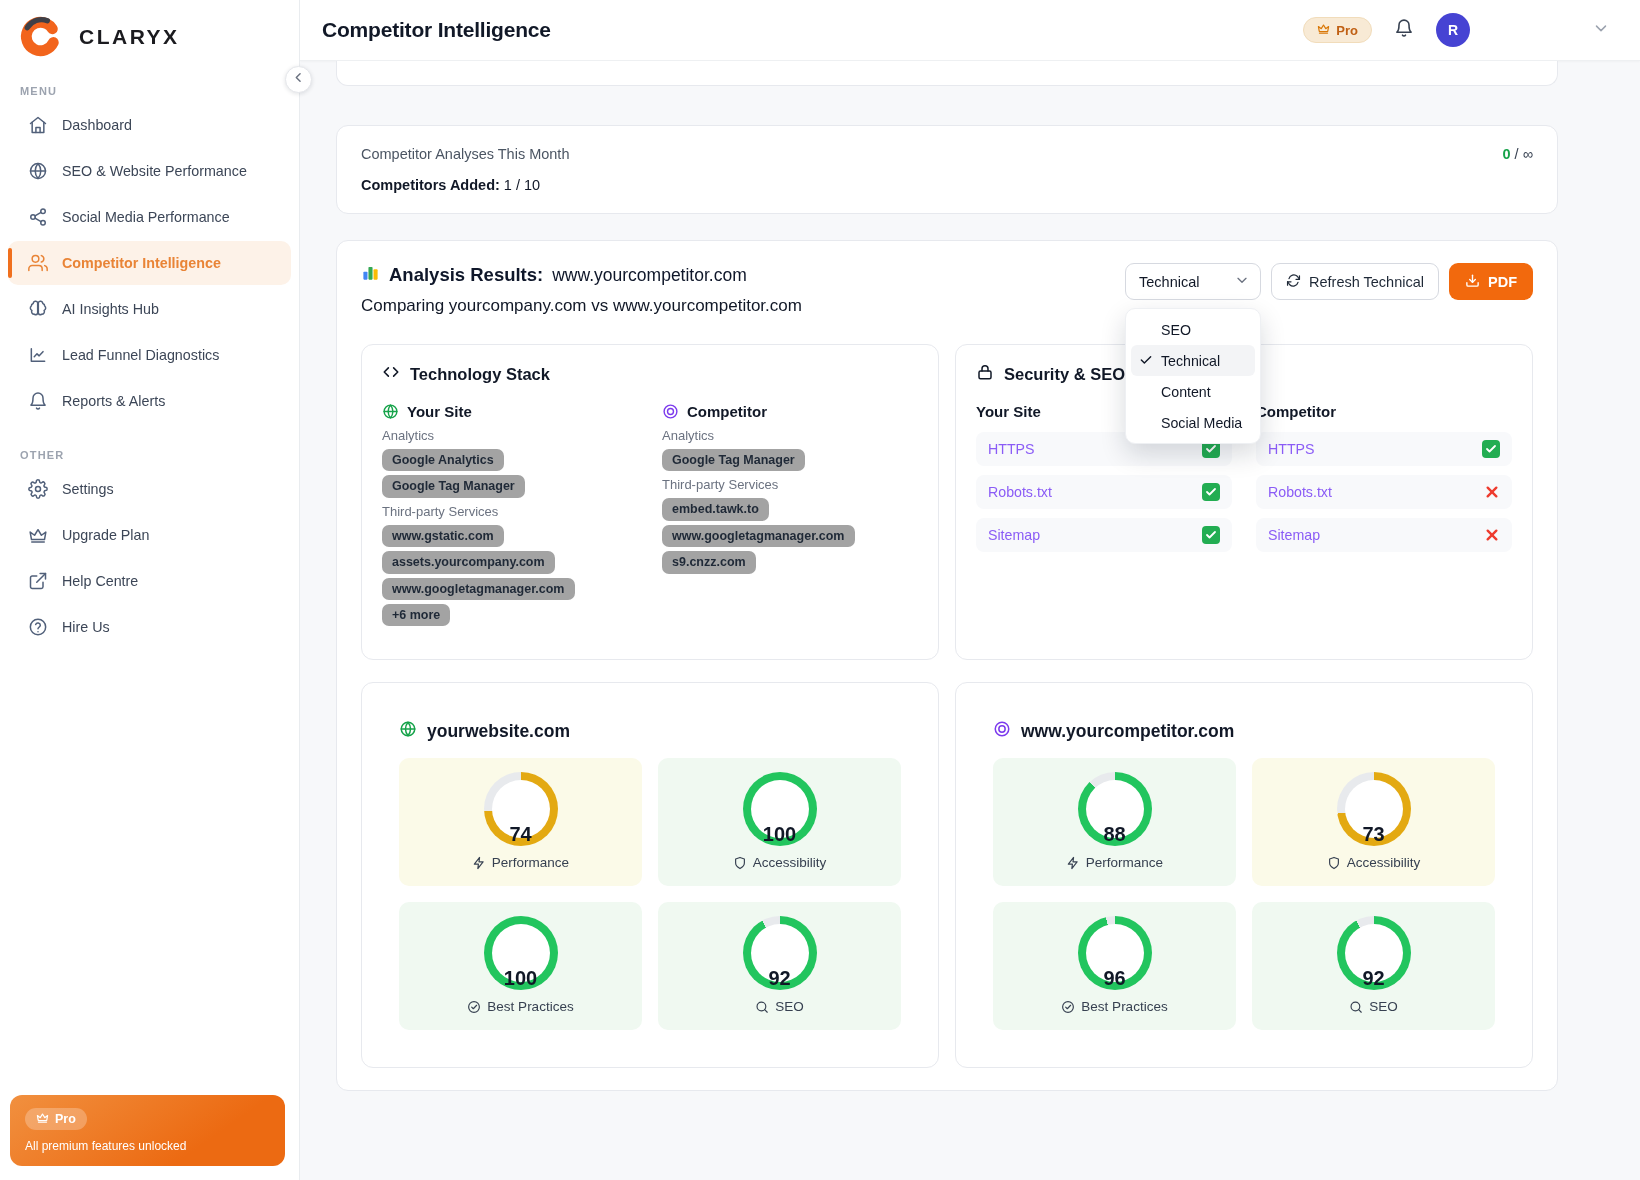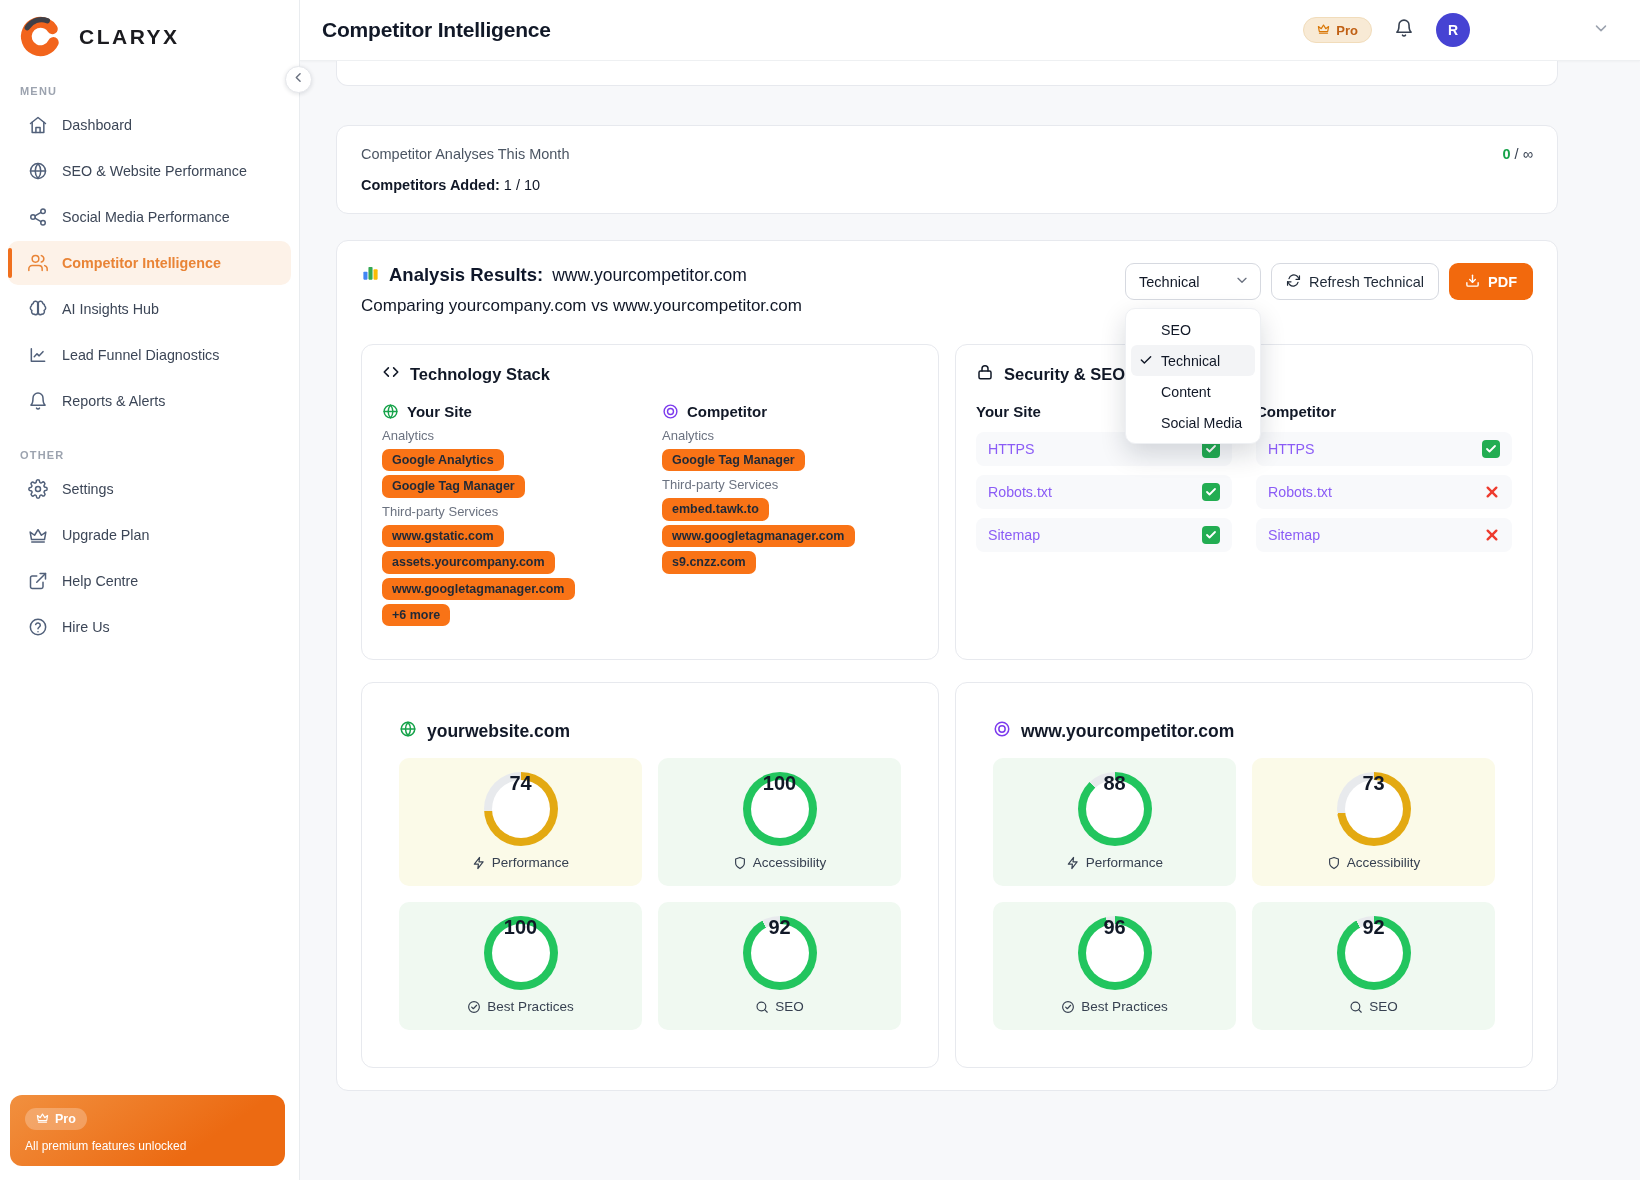--- a/index.html
+++ b/index.html
@@ -74,35 +74,35 @@
   .dd-check{position:absolute;left:8px;top:8px;display:flex;}
 
   .grid-2{display:grid;grid-template-columns:1fr 1fr;gap:16px;}
   .subcard{background:#fff;border:1px solid #e7e9ee;border-radius:12px;padding:18px 20px;min-height:316px;}
   .row1-grid{margin-bottom:22px;}
   .card-title{display:flex;align-items:center;gap:10px;font-size:16.5px;font-weight:700;color:#111827;margin-bottom:18px;}
 
   .tech-columns{display:grid;grid-template-columns:1fr 1fr;gap:24px;}
   .col-title{display:flex;align-items:center;gap:8px;font-size:15px;font-weight:700;color:#111827;margin-bottom:8px;}
   .sec-label{font-size:13px;color:#6b7280;margin:6px 0;}
-  .tag{display:table;background:#f97316;border-radius:7px;padding:4px 10px;font-size:12.5px;line-height:1.15;
+  .tag{display:table;background:#a3a3a3;border-radius:7px;padding:4px 10px;font-size:12.5px;line-height:1.15;
        font-weight:600;color:#1f2937;margin-bottom:4px;white-space:nowrap;}
 
   .sec-col-title{font-size:15px;font-weight:700;color:#111827;margin-bottom:12px;}
   .sec-row{height:34px;display:flex;align-items:center;justify-content:space-between;background:#f8f9fb;
            border-radius:8px;padding:0 12px;margin-bottom:9px;font-size:14.2px;color:#8b5cf6;}
   .check-badge{width:18px;height:18px;background:#23ad52;border-radius:4px;display:inline-flex;align-items:center;justify-content:center;}
 
   .score-card{background:#fff;border:1px solid #e7e9ee;border-radius:12px;padding:37px;min-height:366px;}
   .score-title{display:flex;align-items:center;gap:10px;font-size:17.5px;font-weight:700;color:#111827;margin-bottom:15px;}
   .score-grid{display:grid;grid-template-columns:1fr 1fr;gap:16px;}
   .tile{border-radius:10px;display:flex;flex-direction:column;align-items:center;padding:14px 0 16px;}
   .tile.green{background:#f0f9f1;}
   .tile.amber{background:#fbfae8;}
-  .donut{width:74px;height:74px;border-radius:50%;position:relative;display:flex;align-items:flex-start;justify-content:center;
+  .donut{width:74px;height:74px;border-radius:50%;position:relative;display:flex;align-items:flex-end;justify-content:center;
          background:conic-gradient(var(--ring) calc(var(--val)*1%), #e8eaed 0);}
   .donut::before{content:"";position:absolute;inset:8px;background:#fff;border-radius:50%;}
   .donut-val{position:relative;font-size:20px;font-weight:700;color:#111827;}
   .tile-label{margin-top:9px;display:flex;align-items:center;gap:6px;font-size:13.5px;color:#374151;}
 </style>
 </head>
 <body>
 
 <div class="app">
 

